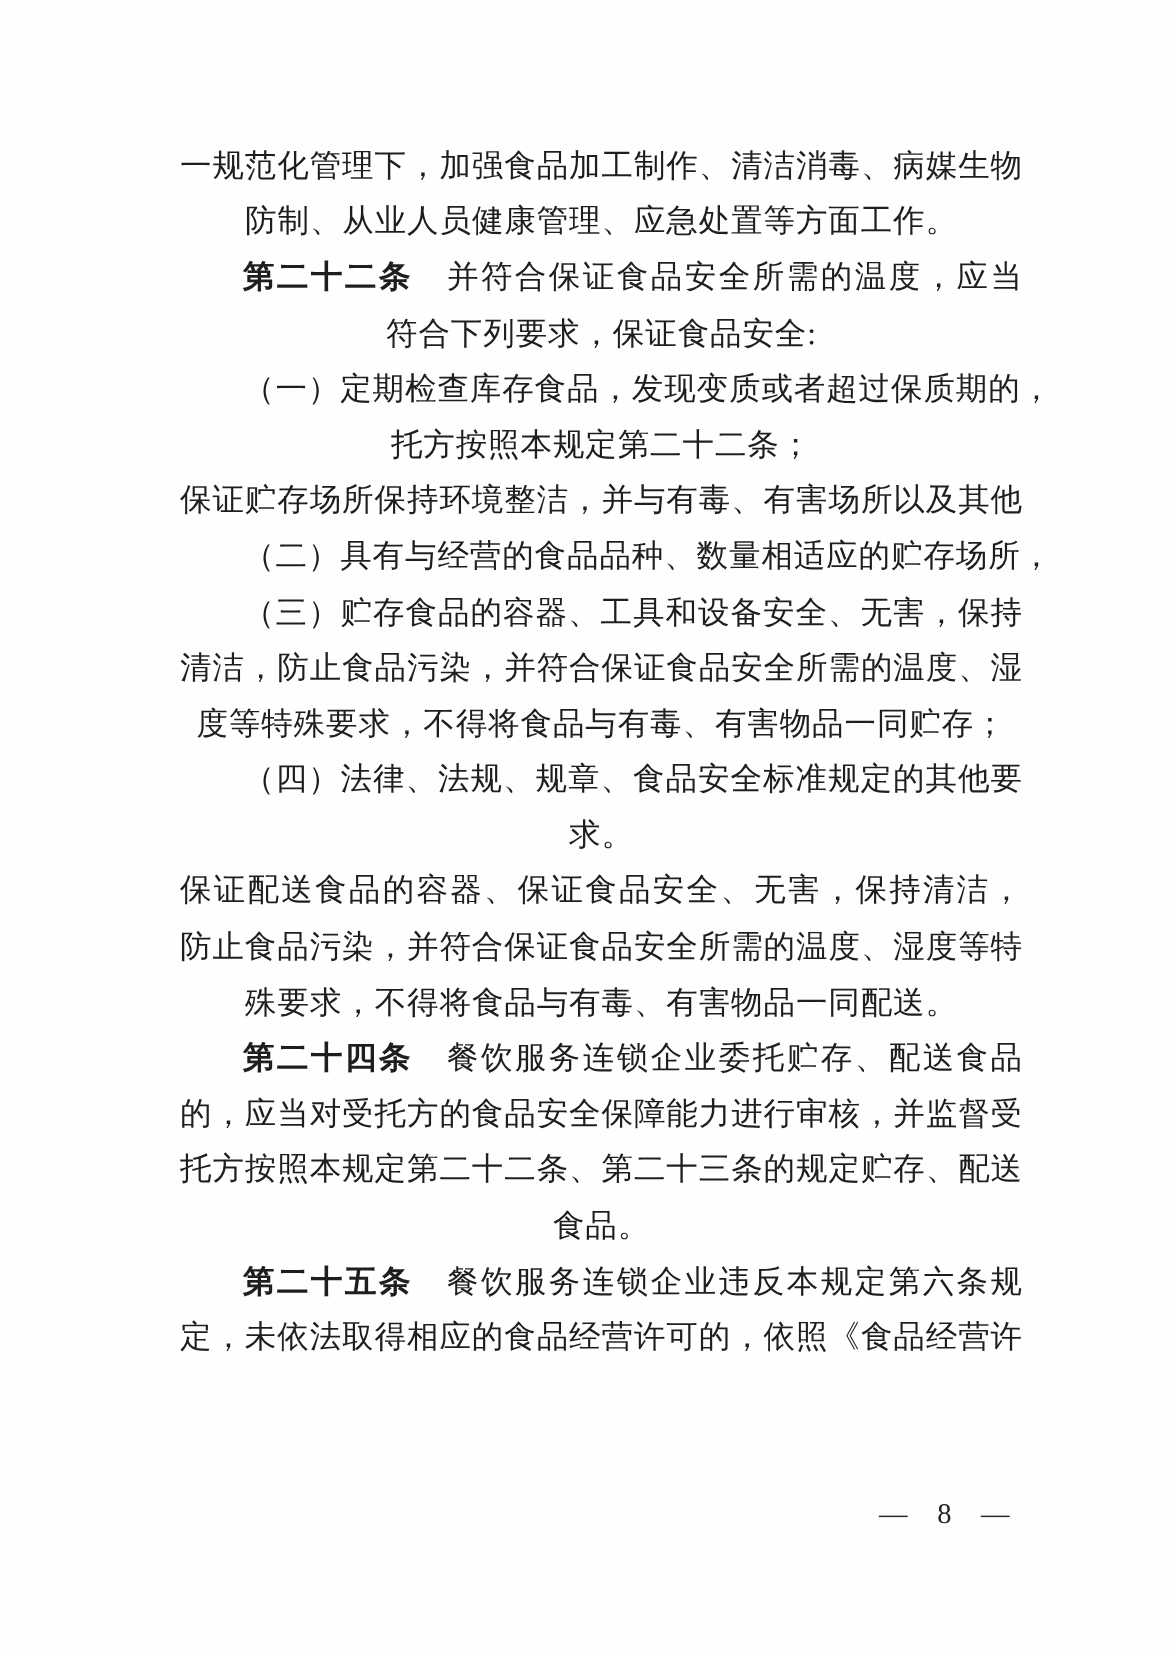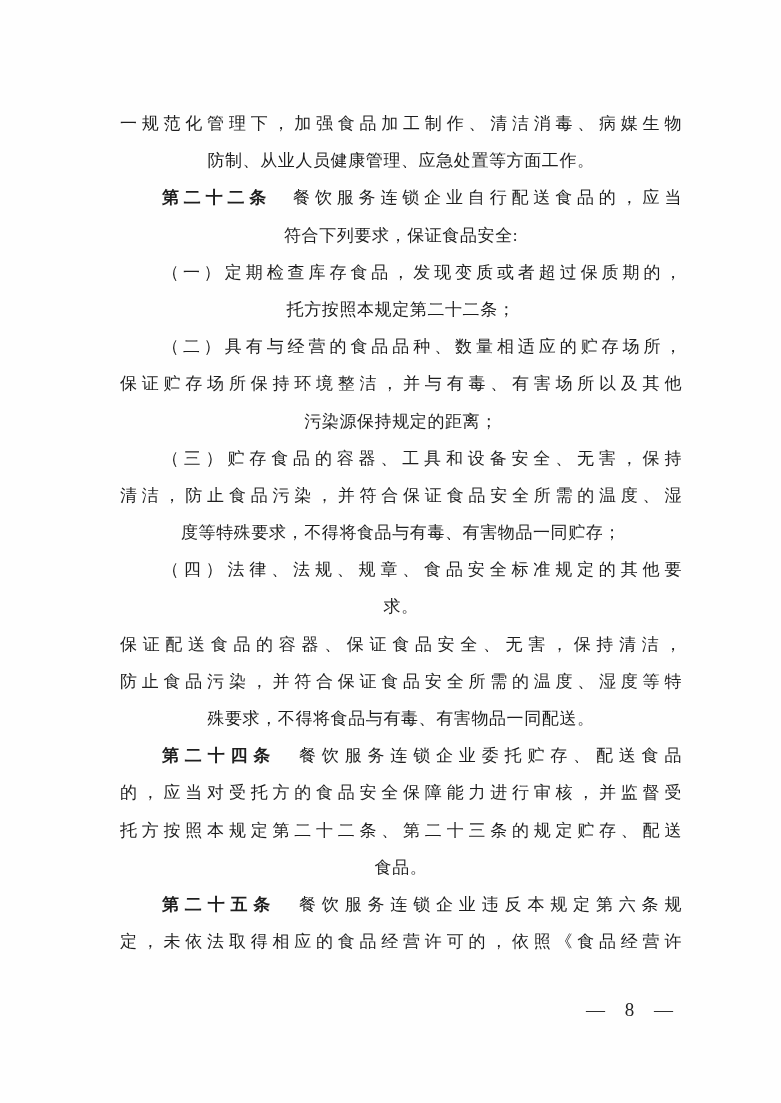--- a/index.html
+++ b/index.html
@@ -6,22 +6,22 @@
   .page{
     position:relative;
     width:781px;height:1103px;
     background:#fefefe;
     font-family:"Liberation Serif","DejaVu Serif",serif;
     color:#1e1e1e;
     overflow:hidden;
   }
   .textblock{
     position:absolute;
-    left:120px;top:105px;width:562px;
-    font-size:17px;
+    left:120px;top:92px;width:562px;
+    font-size:21px;
     line-height:37.2px;
     letter-spacing:0.6px;
   }
   .ln{
     white-space:nowrap;
     height:37.2px;
     text-align:center;
   }
   .ln.j{
     text-align:justify;
@@ -45,27 +45,26 @@
     white-space:nowrap;
   }
 </style>
 </head>
 <body>
 
 <div class="page">
   <div class="textblock">
     <div class="ln j"><span>一规范化管理下，加强食品加工制作、清洁消毒、病媒生物</span></div>
     <div class="ln"><span>防制、从业人员健康管理、应急处置等方面工作。</span></div>
-    <div class="ln j ind"><b class="lead">第二十二条</b><span>　餐饮服务连锁企业自行配送食品的，应当</span></div>
+    <div class="ln j ind"><b class="lead">第二十二条</b><span>　并符合保证食品安全所需的温度，应当</span></div>
     <div class="ln"><span>符合下列要求，保证食品安全:</span></div>
     <div class="ln j ind"><span>（一）定期检查库存食品，发现变质或者超过保质期的，</span></div>
     <div class="ln"><span>托方按照本规定第二十二条；</span></div>
+    <div class="ln j"><span>保证贮存场所保持环境整洁，并与有毒、有害场所以及其他</span></div>
     <div class="ln j ind"><span>（二）具有与经营的食品品种、数量相适应的贮存场所，</span></div>
-    <div class="ln j"><span>保证贮存场所保持环境整洁，并与有毒、有害场所以及其他</span></div>
-    <div class="ln"><span>污染源保持规定的距离；</span></div>
     <div class="ln j ind"><span>（三）贮存食品的容器、工具和设备安全、无害，保持</span></div>
     <div class="ln j"><span>清洁，防止食品污染，并符合保证食品安全所需的温度、湿</span></div>
     <div class="ln"><span>度等特殊要求，不得将食品与有毒、有害物品一同贮存；</span></div>
     <div class="ln j ind"><span>（四）法律、法规、规章、食品安全标准规定的其他要</span></div>
     <div class="ln"><span>求。</span></div>
     <div class="ln j"><span>保证配送食品的容器、保证食品安全、无害，保持清洁，</span></div>
     <div class="ln j"><span>防止食品污染，并符合保证食品安全所需的温度、湿度等特</span></div>
     <div class="ln"><span>殊要求，不得将食品与有毒、有害物品一同配送。</span></div>
     <div class="ln j ind"><b class="lead">第二十四条</b><span>　餐饮服务连锁企业委托贮存、配送食品</span></div>
     <div class="ln j"><span>的，应当对受托方的食品安全保障能力进行审核，并监督受</span></div>

